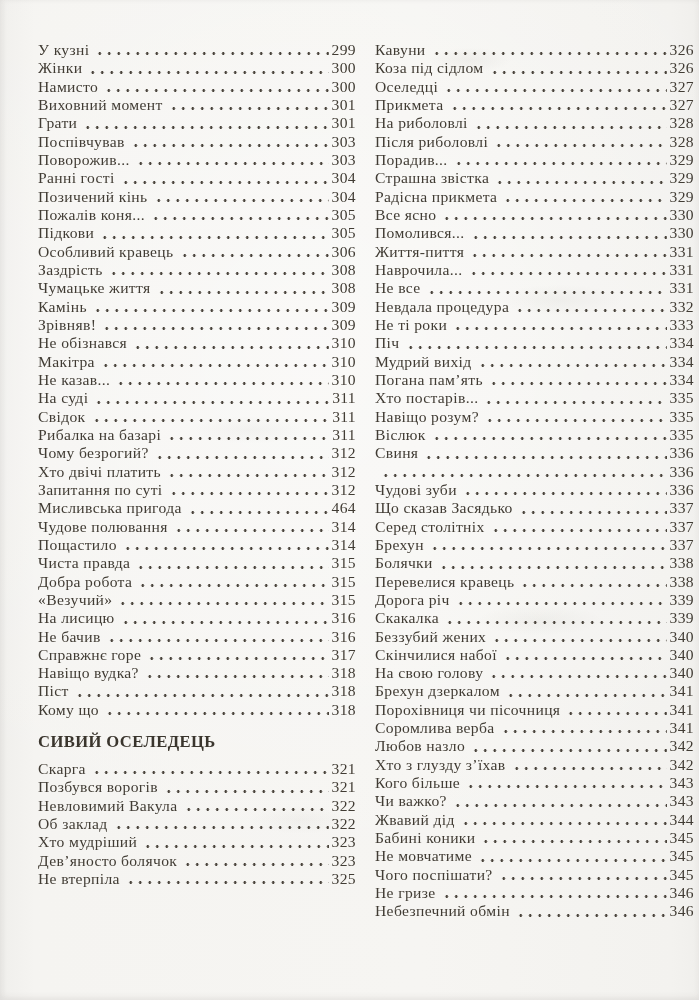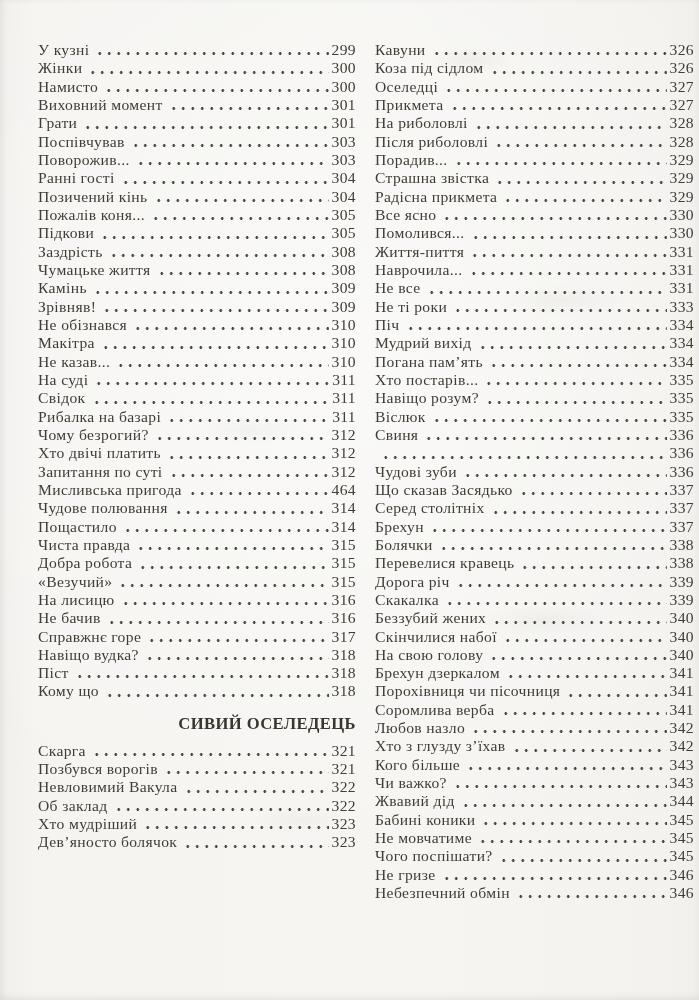--- a/index.html
+++ b/index.html
@@ -70,21 +70,20 @@
     min-width: 12px;
   }
   .heading {
     margin: 12px 0 8px;
     font-size: 16.6px;
     font-weight: bold;
     letter-spacing: 0.4px;
     color: #3a352d;
     line-height: 21px;
     white-space: nowrap;
-    text-align: right;
   }
 </style>
 </head>
 <body>
 
 <div class="page">
   <div class="toc">
     <div class="col left">
         <div class="row">
           <span class="t">У кузні</span>
@@ -135,20 +134,25 @@
           <span class="t">Пожалів коня...</span>
           <span class="dots"></span>
           <span class="p">305</span>
         </div>
         <div class="row">
           <span class="t">Підкови</span>
           <span class="dots"></span>
           <span class="p">305</span>
         </div>
         <div class="row">
+          <span class="t">Особливий кравець</span>
+          <span class="dots"></span>
+          <span class="p">306</span>
+        </div>
+        <div class="row">
           <span class="t">Заздрість</span>
           <span class="dots"></span>
           <span class="p">308</span>
         </div>
         <div class="row">
           <span class="t">Чумацьке життя</span>
           <span class="dots"></span>
           <span class="p">308</span>
         </div>
         <div class="row">
@@ -289,20 +293,25 @@
         </div>
         <div class="row">
           <span class="t">Хто мудріший</span>
           <span class="dots"></span>
           <span class="p">323</span>
         </div>
         <div class="row">
           <span class="t">Дев’яносто болячок</span>
           <span class="dots"></span>
           <span class="p">323</span>
+        </div>
+        <div class="row">
+          <span class="t">Не втерпіла</span>
+          <span class="dots"></span>
+          <span class="p">325</span>
         </div>
       </div>
     <div class="col right">
         <div class="row">
           <span class="t">Кавуни</span>
           <span class="dots"></span>
           <span class="p">326</span>
         </div>
         <div class="row">
           <span class="t">Коза під сідлом</span>
@@ -361,20 +370,25 @@
         </div>
         <div class="row">
           <span class="t">Наврочила...</span>
           <span class="dots"></span>
           <span class="p">331</span>
         </div>
         <div class="row">
           <span class="t">Не все</span>
           <span class="dots"></span>
           <span class="p">331</span>
+        </div>
+        <div class="row">
+          <span class="t">Невдала процедура</span>
+          <span class="dots"></span>
+          <span class="p">332</span>
         </div>
         <div class="row">
           <span class="t">Не ті роки</span>
           <span class="dots"></span>
           <span class="p">333</span>
         </div>
         <div class="row">
           <span class="t">Піч</span>
           <span class="dots"></span>
           <span class="p">334</span>

